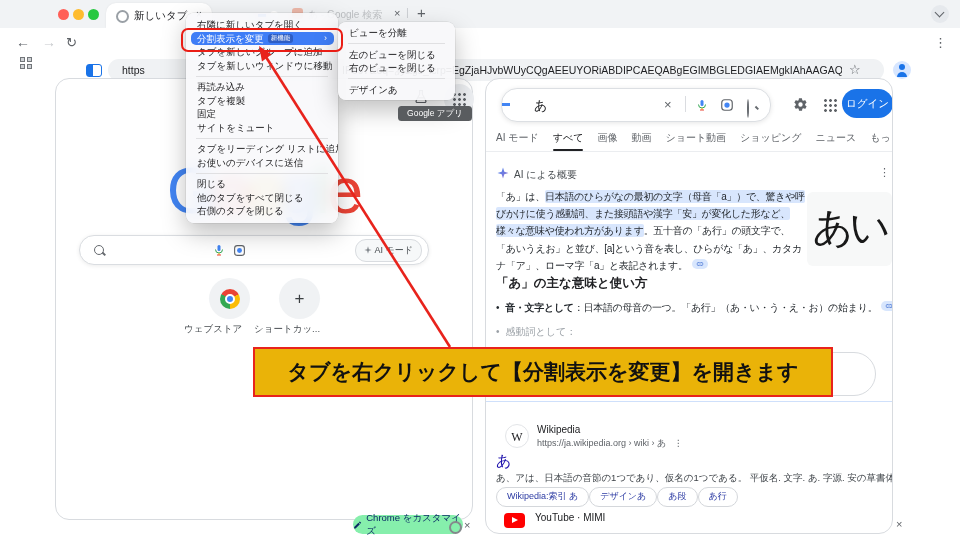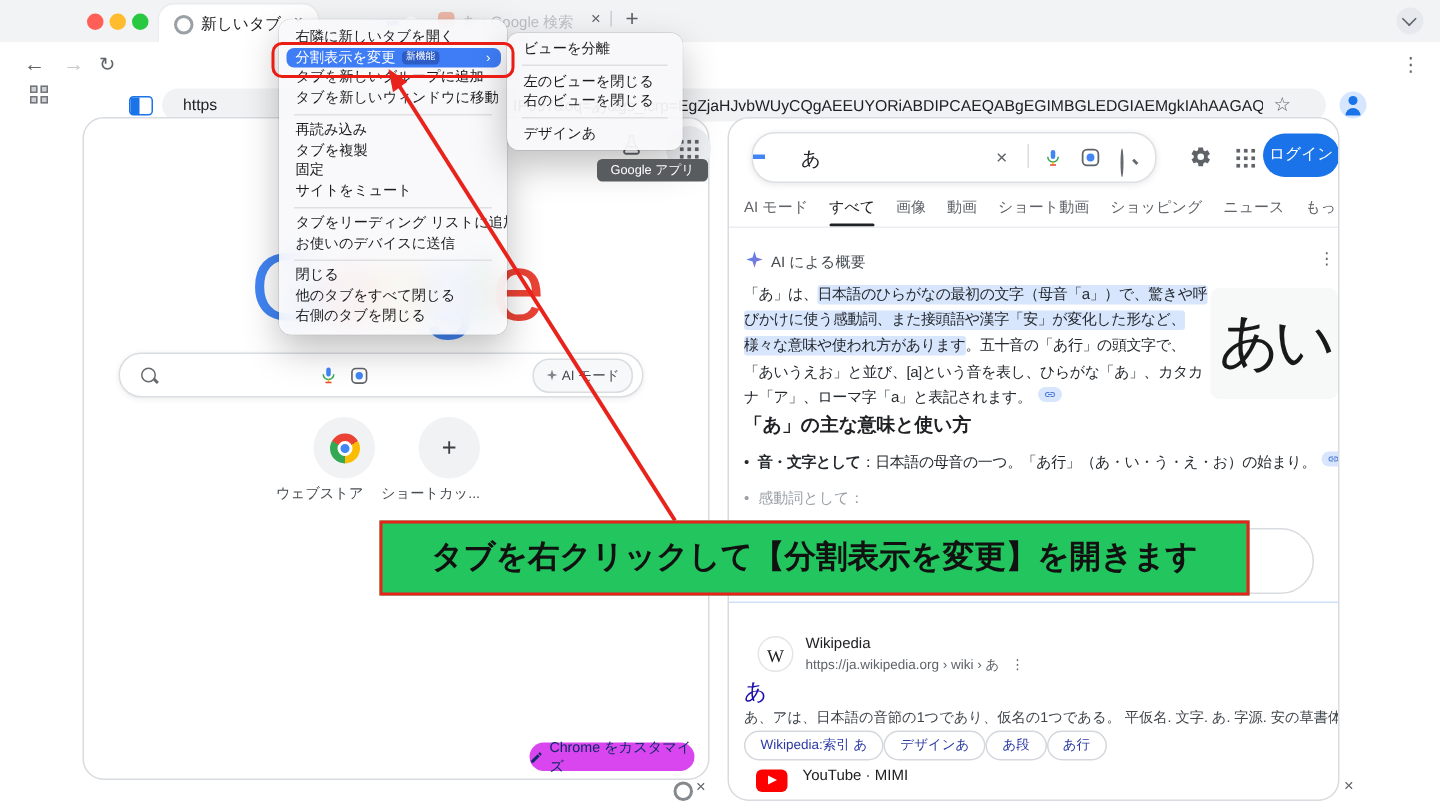--- a/index.html
+++ b/index.html
@@ -45,21 +45,21 @@
   .tooltip{left:398px;top:106px;width:74px;height:15px;background:#595c5f;border-radius:3.5px;color:#fff;font-size:8.5px;line-height:15px;text-align:center;z-index:42;}
   .searchpill{left:23px;top:156px;width:350px;height:30px;border:1px solid #dadde1;border-radius:15px;background:#fff;box-shadow:0 1px 4px rgba(0,0,0,.08);display:flex;align-items:center;padding:0 6px 0 14px;box-sizing:border-box;gap:8px;}
   .glass{position:relative;width:8px;height:8px;border:1.6px solid #666a6f;border-radius:50%;flex:none;}
   .glass::after{content:"";position:absolute;left:7px;top:7px;width:4px;height:1.6px;background:#666a6f;transform:rotate(45deg);}
   .phtxt{font-size:10px;color:#60656b;}
   .aichip{margin-left:auto;height:21px;border:1px solid #d9dce0;background:#f6f8f9;border-radius:11px;display:flex;align-items:center;gap:3px;padding:0 8px;font-size:9px;color:#454a4e;flex:none;}
   .shortcut{width:41px;height:41px;border-radius:50%;background:#f0f2f4;display:flex;align-items:center;justify-content:center;}
   .sclabel{width:90px;font-size:9.5px;color:#474c50;}
   .chromeball{position:relative;width:20px;height:20px;border-radius:50%;background:conic-gradient(from 300deg,#ea4335 0deg 120deg,#fbbc05 120deg 240deg,#34a853 240deg 360deg);}
   .chromeball::after{content:"";position:absolute;left:5px;top:5px;width:10px;height:10px;box-sizing:border-box;background:#4285f4;border:2px solid #fff;border-radius:50%;}
-  .customize{left:297px;top:416px;width:110px;height:19px;border-radius:10px;background:#d946ef;display:flex;align-items:center;justify-content:space-between;gap:4px;font-size:9.5px;color:#0b2a66;}
+  .customize{left:297px;top:436px;width:110px;height:19px;border-radius:10px;background:#86efac;display:flex;align-items:center;justify-content:space-between;gap:4px;font-size:9.5px;color:#0b2a66;}
   .panectl-ring{left:449px;top:521px;width:9px;height:9px;border:2.5px solid #85888c;border-radius:50%;}
 
   
   .rsearch{left:15px;top:9px;width:268px;height:32px;border:1px solid #dcdfe3;border-radius:16px;background:#fff;box-shadow:0 1px 5px rgba(0,0,0,.1);}
   .gball{position:relative;width:16px;height:16px;border-radius:50%;background:conic-gradient(from 200deg,#ea4335 0deg 90deg,#fbbc05 90deg 180deg,#34a853 180deg 270deg,#4285f4 270deg 360deg);}
   .gball::before{content:"";position:absolute;left:4px;top:4px;width:8px;height:8px;background:#fff;border-radius:50%;}
   .gball::after{content:"";position:absolute;right:0px;top:6.5px;width:8px;height:3.5px;background:#4285f4;}
   .rtabs{left:10px;top:48px;width:396px;height:22px;display:flex;align-items:center;gap:14px;font-size:10px;color:#5f6368;}
   .rtab{position:relative;flex:none;}
   .rtab-sel{color:#202124;}
@@ -79,21 +79,21 @@
   .cmenu{left:186px;top:13px;width:152px;padding:5px 0;background:rgba(248,248,250,.88);backdrop-filter:blur(8px);border-radius:8px;box-shadow:0 10px 24px rgba(0,0,0,.25),0 0 0 .5px rgba(0,0,0,.12);z-index:40;box-sizing:border-box;}
   .cm-item{height:13.5px;line-height:13.5px;padding:0 11px;font-size:9.5px;color:#1c1c1e;white-space:nowrap;overflow:hidden;}
   .cm-hl{margin:0 4.5px;padding:0 6.5px;border-radius:5px;background:#3e7df6;color:#fff;display:flex;align-items:center;}
   .cm-badge{background:rgba(8,20,80,.30);color:#fff;font-size:6.5px;line-height:1;padding:1.5px 3px;border-radius:3px;margin-left:4px;}
   .cm-chev{margin-left:auto;font-size:9px;}
   .cm-sep{height:1px;background:#e0e0e2;margin:3.5px 10px;}
   .smenu{left:338px;top:22px;width:117px;padding:4px 0;background:rgba(248,248,250,.94);border-radius:8px;box-shadow:0 10px 24px rgba(0,0,0,.25),0 0 0 .5px rgba(0,0,0,.12);z-index:41;box-sizing:border-box;}
 
   
   .redring{left:181px;top:28px;width:158px;height:20px;border:2.5px solid #ea1d15;border-radius:7px;z-index:45;}
-  .annbox{left:253px;top:347px;width:580px;height:50px;background:#22c55e;border:2px solid #e8231c;box-sizing:border-box;z-index:49;text-align:center;line-height:46px;font-size:21px;font-weight:700;color:#111;}
+  .annbox{left:253px;top:347px;width:580px;height:50px;background:#eab308;border:2px solid #e8231c;box-sizing:border-box;z-index:49;text-align:center;line-height:46px;font-size:21px;font-weight:700;color:#111;}
   .arrowsvg{left:0;top:0;z-index:48;pointer-events:none;}
   .pillfrag{left:287px;top:273px;width:103px;height:44px;border:1px solid #d8dbdf;border-radius:22px;box-sizing:border-box;}
 </style>
 </head>
 <body>
 
 <div id="win">
 
   <div class="abs tabstrip">
     <span class="abs tl" style="left:58px;top:9px;background:#ff5f57"></span>

